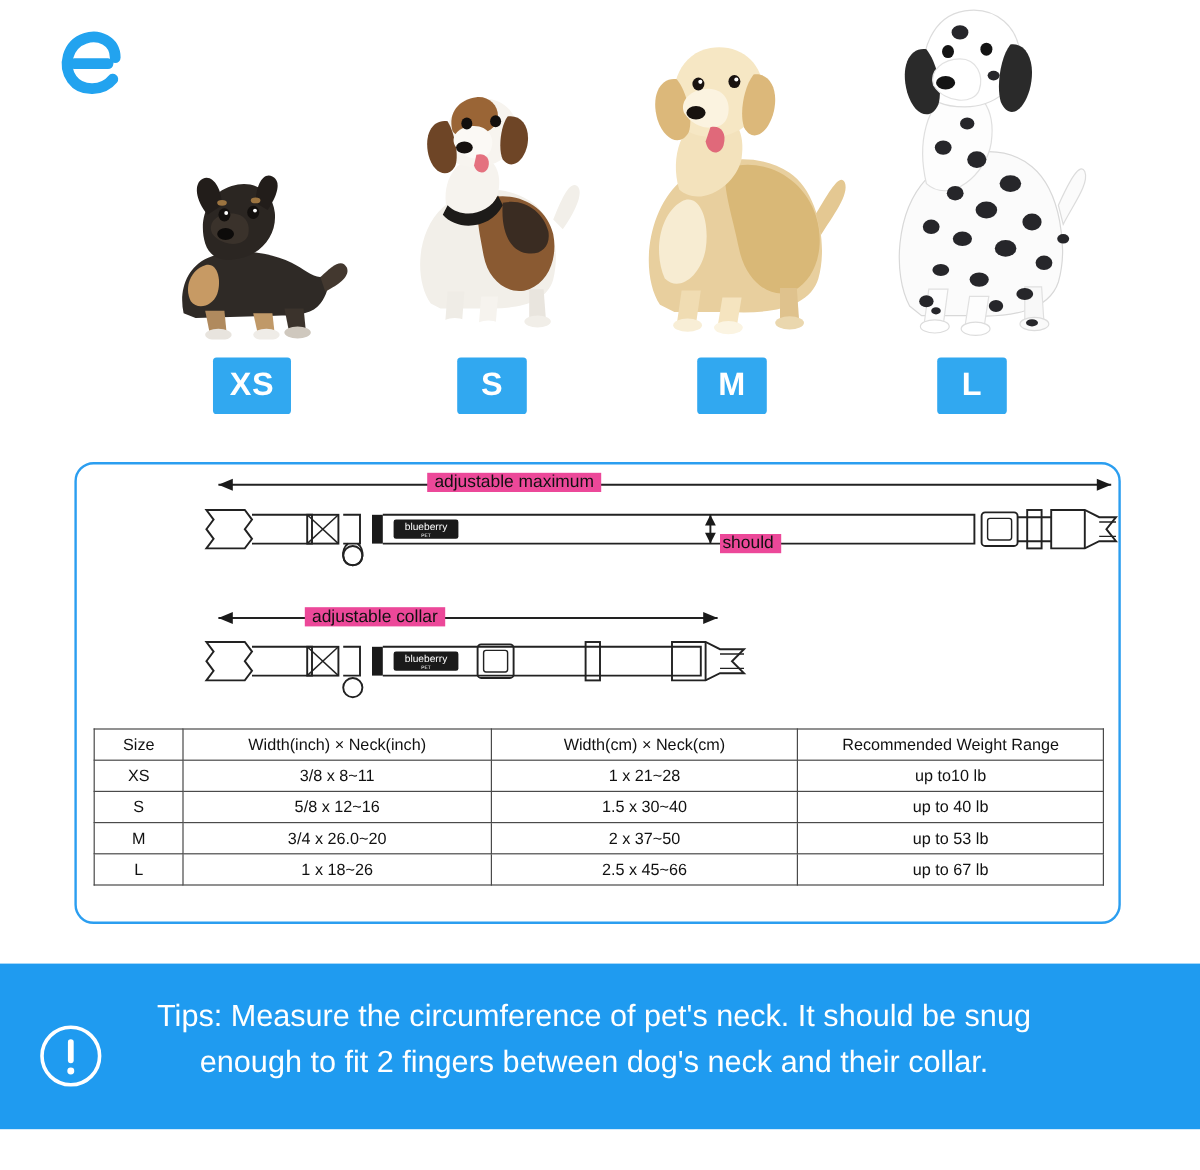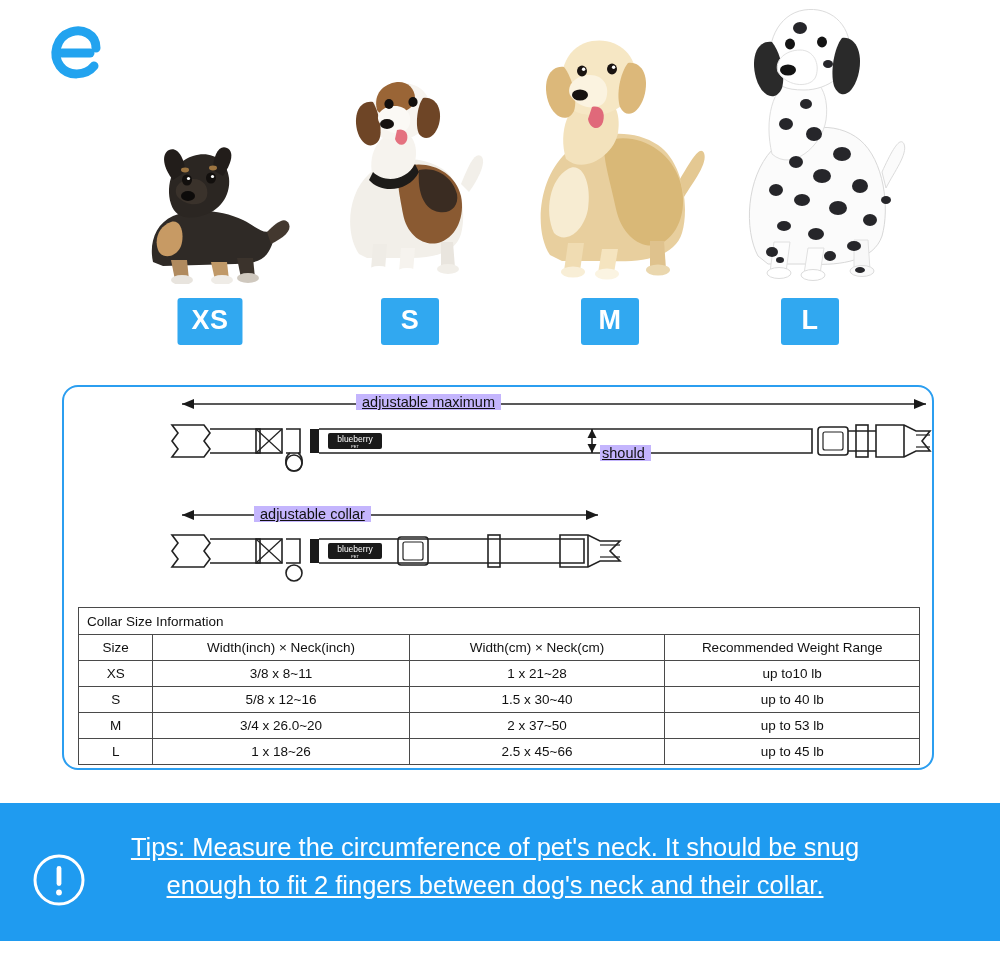--- a/index.html
+++ b/index.html
@@ -78,24 +78,23 @@
     position: absolute;
     left: 0;
     top: 0;
     width: 868px;
     height: 212px;
   }
   .dim-label {
     position: absolute;
     font-size: 14.5px;
     color: #111;
-    background: #c4b5fd;
+    background: #ec4899;
     padding: 0 6px;
     white-space: nowrap;
-    text-decoration: underline;
   }
   .dim-label.max { left: 292px; top: 7px; }
   .dim-label.min { left: 190px; top: 119px; }
   .dim-label.width { left: 536px; top: 58px; padding-left: 2px; }
 
   
   .table-wrap {
     position: absolute;
     left: 14px;
     top: 220px;
@@ -146,21 +145,20 @@
   .tips-text {
     position: absolute;
     left: 110px;
     top: 26px;
     width: 880px;
     font-size: 25.5px;
     line-height: 1.48;
     text-align: center;
     padding-right: 110px;
     box-sizing: border-box;
-    text-decoration: underline;
   }
 
   
   .ln { fill: none; stroke: #222; stroke-width: 1.6; }
   .ln-thin { fill: none; stroke: #222; stroke-width: 1.2; }
   .tag { fill: #1a1a1a; }
 </style>
 </head>
 <body>
 
@@ -432,23 +430,20 @@
     </svg>
 
     <div class="dim-label max">adjustable maximum</div>
     <div class="dim-label min">adjustable collar</div>
     <div class="dim-label width">should</div>
   </div>
 
   <div class="table-wrap">
     <table class="sizes">
       <tbody>
-          <tr class="title">
-        <td colspan="4">Collar Size Information</td>
-      </tr>
       <tr>
         <td class="c1">Size</td>
         <td class="c2">Width(inch)  × Neck(inch)</td>
         <td class="c3">Width(cm)  × Neck(cm)</td>
         <td class="c4">Recommended Weight Range</td>
       </tr>
       <tr>
         <td>XS</td>
         <td>3/8 x 8~11</td>
         <td>1 x 21~28</td>
@@ -463,21 +458,21 @@
       <tr>
         <td>M</td>
         <td>3/4 x 26.0~20</td>
         <td>2 x 37~50</td>
         <td>up to 53 lb</td>
       </tr>
       <tr>
         <td>L</td>
         <td>1 x 18~26</td>
         <td>2.5 x 45~66</td>
-        <td>up to 45 lb</td>
+        <td>up to 67 lb</td>
       </tr>
     </tbody>
       </table>
   </div>
 </div>
 
 <div class="tips">
   <div class="tips-icon">
     <svg width="54" height="54" viewBox="0 0 54 54" aria-hidden="true">
       <circle cx="27" cy="27" r="24" fill="none" stroke="#ffffff" stroke-width="3"></circle>

